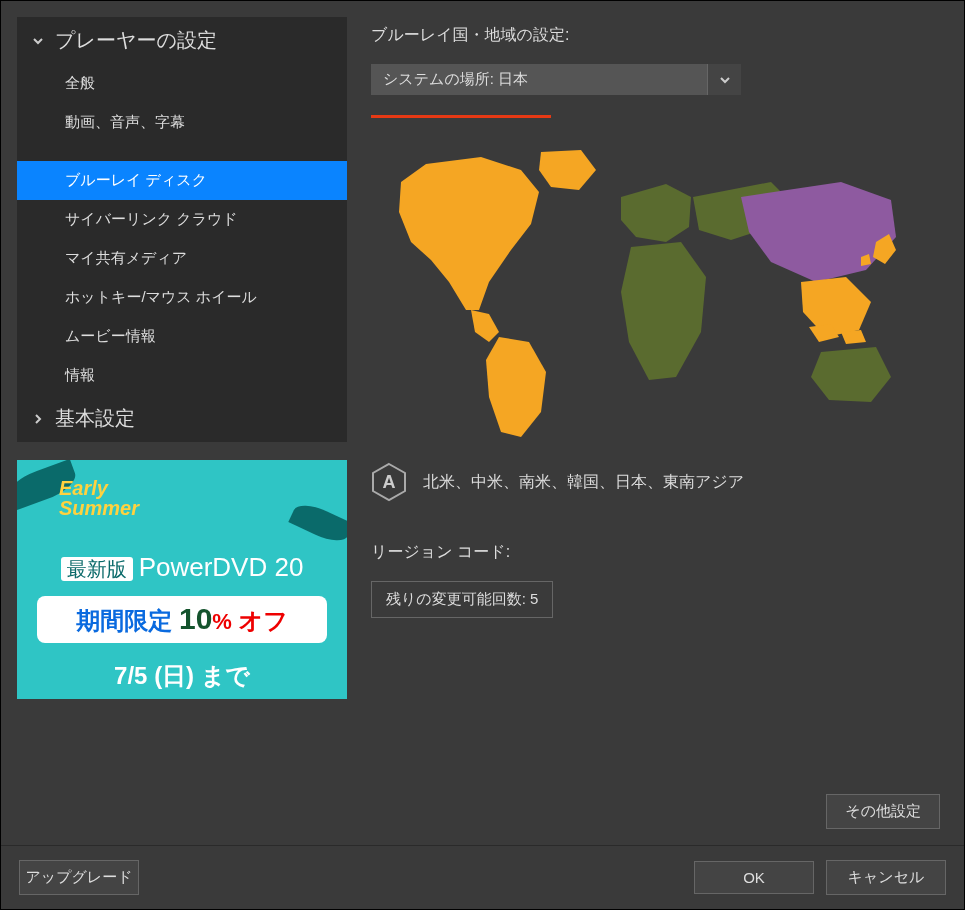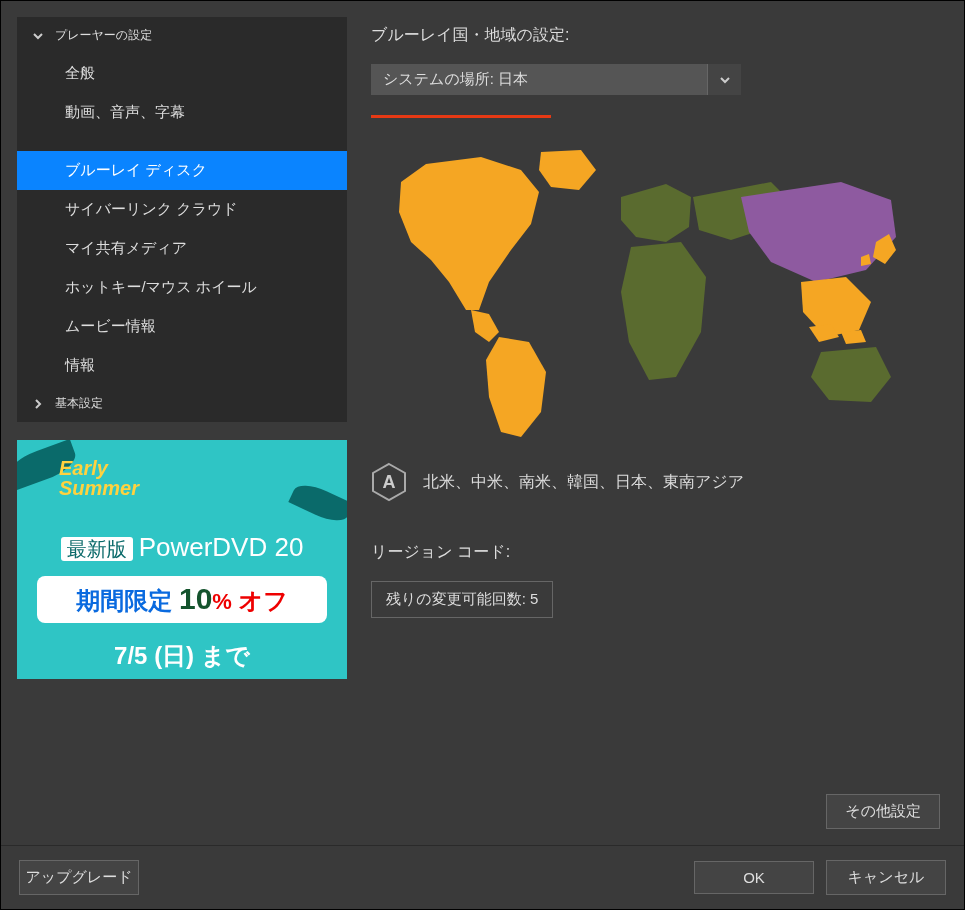--- a/index.html
+++ b/index.html
@@ -5,21 +5,21 @@
   * { box-sizing: border-box; margin: 0; padding: 0; font-family: "Meiryo", "Yu Gothic", sans-serif; }
   body { background: #2a2a2a; color: #ddd; width: 965px; height: 910px; overflow: hidden; }
   .window { width: 965px; height: 910px; display: flex; flex-direction: column; border: 1px solid #000; }
   .titlebar { height: 52px; background: #2a2a2a; display: flex; align-items: center; padding: 0 16px; border-bottom: 1px solid #1a1a1a; }
   .titlebar .title { flex: 1; font-size: 16px; color: #ddd; }
   .titlebar .help-icon, .titlebar .close-icon { width: 30px; height: 30px; display: flex; align-items: center; justify-content: center; color: #ccc; font-size: 22px; cursor: pointer; }
   .titlebar .divider { width: 1px; height: 22px; background: #666; margin: 0 6px; }
   .close-icon svg { width: 18px; height: 18px; }
   .body { flex: 1; display: flex; padding: 16px; gap: 16px; background: #3a3a3a; }
   .sidebar { width: 330px; display: flex; flex-direction: column; }
-  .nav-group-header { background: #2a2a2a; padding: 10px 14px; display: flex; align-items: center; gap: 10px; cursor: pointer; font-size: 12px; }
+  .nav-group-header { background: #2a2a2a; padding: 10px 14px; display: flex; align-items: center; gap: 10px; cursor: pointer; font-size: 20px; }
   .nav-group-header .chev { width: 14px; height: 14px; display: flex; align-items: center; justify-content: center; }
   .nav-group-header .chev svg { width: 12px; height: 12px; }
   .nav-items { background: #2a2a2a; }
   .nav-item { padding: 10px 14px 10px 48px; font-size: 15px; cursor: pointer; }
   .nav-item.active { background: #0a84ff; color: #fff; margin-top: 19px; }
   .promo { margin-top: 18px; width: 330px; height: 239px; background: #2fc5c5; position: relative; overflow: hidden; font-family: sans-serif; }
   .promo .leaf { position: absolute; background: #0a6a6a; border-radius: 50% 0; }
   .promo .l1 { width: 70px; height: 30px; top: 10px; left: -10px; transform: rotate(-20deg); }
   .promo .l2 { width: 60px; height: 26px; top: 50px; right: -4px; transform: rotate(25deg); }
   .promo .early { position: absolute; top: 18px; left: 42px; color: #ffd23f; font-weight: bold; font-style: italic; font-size: 20px; line-height: 1; }

